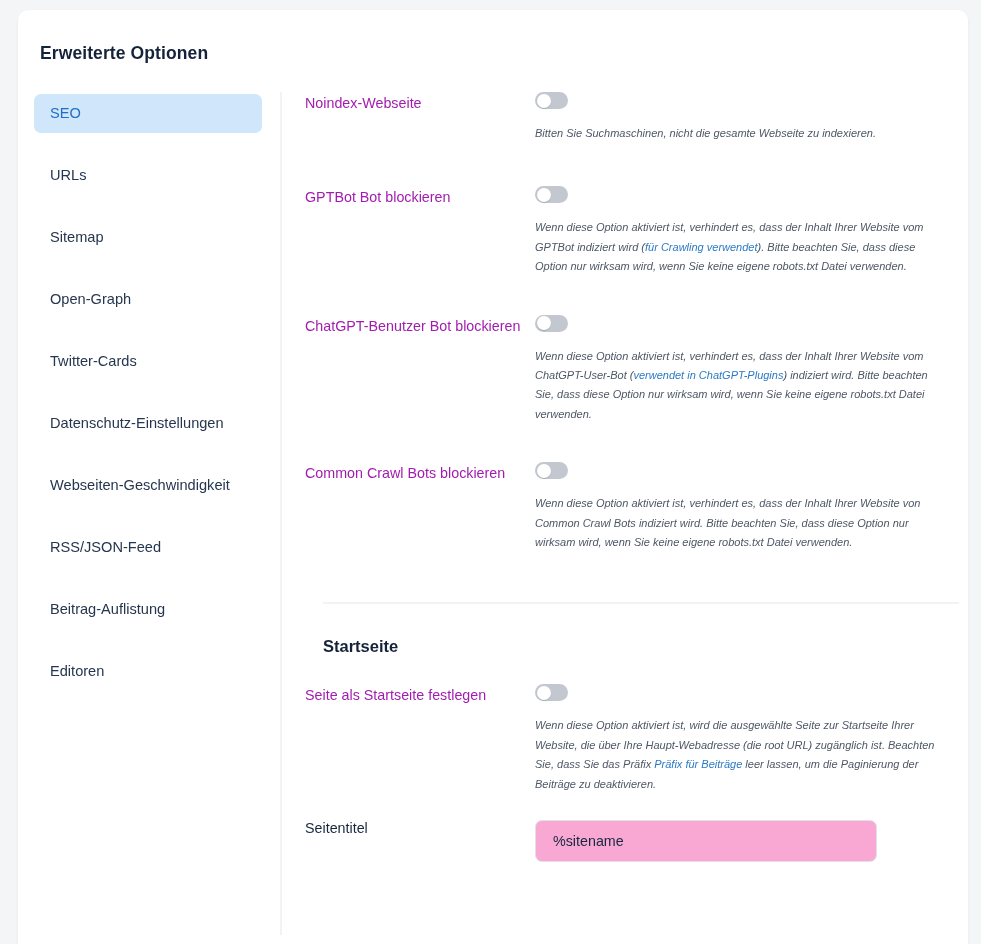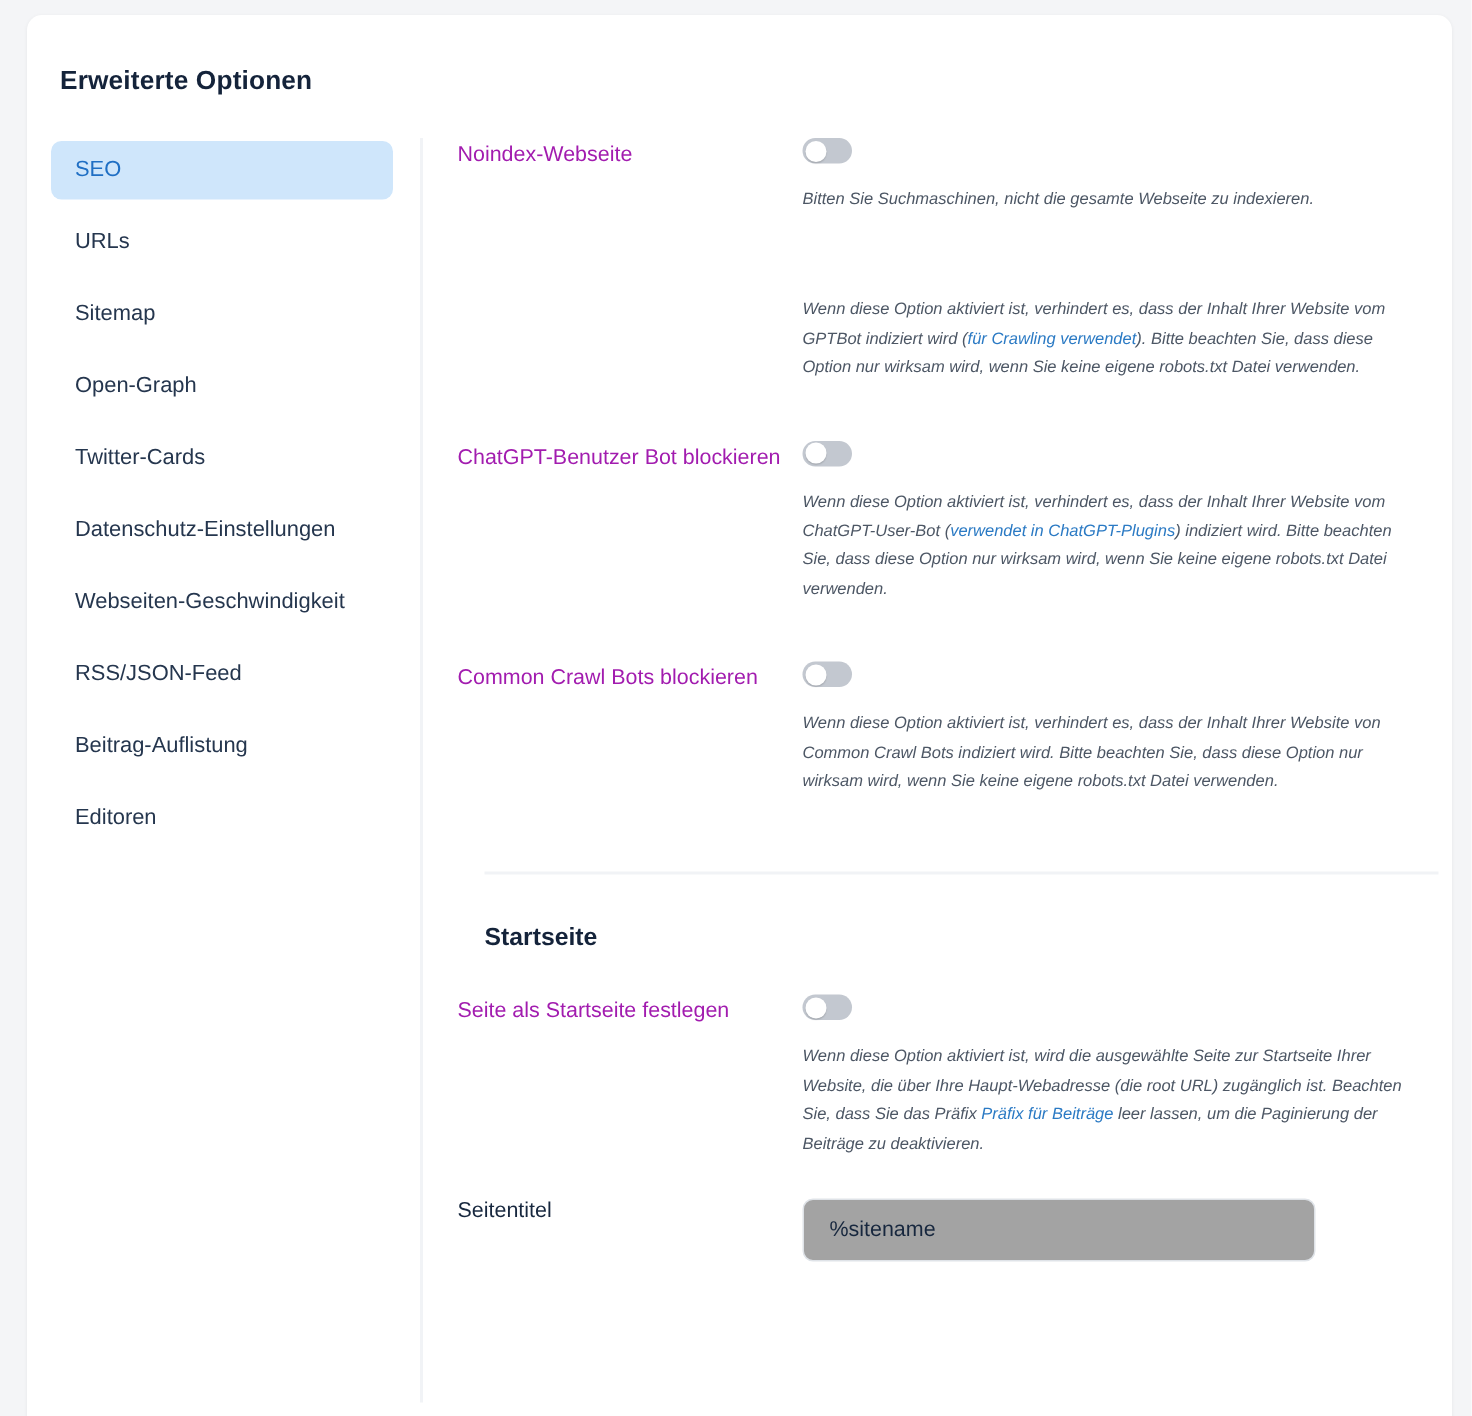--- a/index.html
+++ b/index.html
@@ -38,21 +38,21 @@
   .sidebar {
     position: absolute;
     left: 16px;
     top: 84px;
     width: 228px;
   }
   .nav-item {
     display: block;
     box-sizing: border-box;
     padding: 9px 16px;
-    margin-bottom: 9px;
+    margin-bottom: 23px;
     border-radius: 7px;
     font-size: 14.6px;
     line-height: 21px;
     color: #25364e;
     cursor: pointer;
     text-decoration: none;
   }
   .nav-item.active {
     background: #cfe6fb;
     color: #1f6fc4;
@@ -148,21 +148,21 @@
     font-size: 14.3px;
     color: #17273e;
   }
   .text-input {
     box-sizing: border-box;
     width: 342px;
     height: 42px;
     padding: 0 17px;
     border: 1px solid #dfe3e8;
     border-radius: 7px;
-    background: #a3a3a3;
+    background: #f9a8d4;
     font-family: "Liberation Sans", sans-serif;
     font-size: 14.3px;
     color: #17273e;
     outline: none;
   }
 </style>
 </head>
 <body>
 
 <div class="card">
@@ -212,20 +212,26 @@
         <div class="toggle">
           <span class="knob"></span>
         </div>
       </div>
       <div class="desc">Bitten Sie Suchmaschinen, nicht die gesamte Webseite zu indexieren.</div>
     </div>
 
     <div class="gap-1"></div>
 
     <div class="row">
+      <div class="row-head">
+        <div class="row-label">GPTBot Bot blockieren</div>
+        <div class="toggle">
+          <span class="knob"></span>
+        </div>
+      </div>
       <div class="desc">
         <span>Wenn diese Option aktiviert ist, verhindert es, dass der Inhalt Ihrer Website vom GPTBot indiziert wird (</span><a href="#">für Crawling verwendet</a><span>). Bitte beachten Sie, dass diese Option nur wirksam wird, wenn Sie keine eigene robots.txt Datei verwenden.</span>
       </div>
     </div>
 
     <div class="gap-2"></div>
 
     <div class="row">
       <div class="row-head">
         <div class="row-label">ChatGPT-Benutzer Bot blockieren</div>

